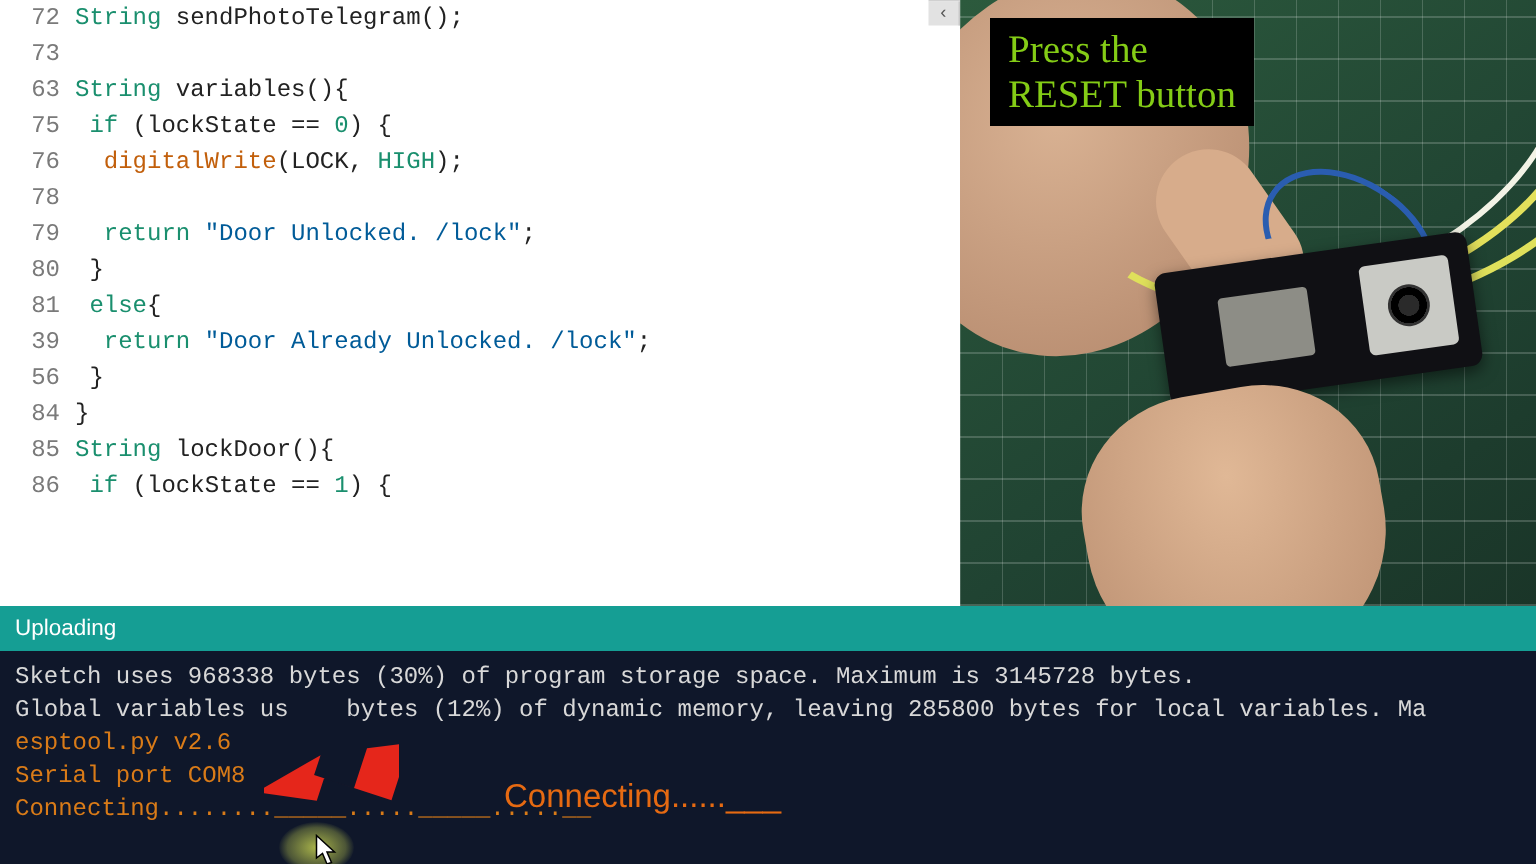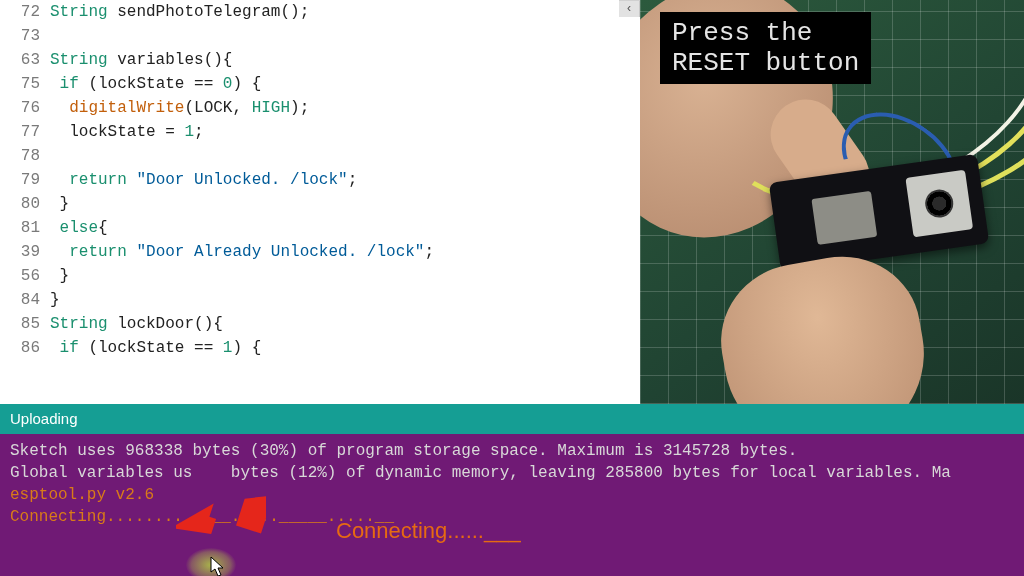--- a/index.html
+++ b/index.html
@@ -31,45 +31,44 @@
   .wire.bl{top:120px;right:60px;width:120px;height:80px;border:4px solid #2a5db0;border-right-color:transparent;border-bottom-color:transparent;transform:rotate(35deg)}
   .board{position:absolute;right:40px;top:168px;width:210px;height:90px;background:#101014;border-radius:8px;transform:rotate(-8deg);box-shadow:0 4px 10px rgba(0,0,0,.5)}
   .board .cam{position:absolute;right:14px;top:14px;width:60px;height:60px;background:#c9cac5;border-radius:4px}
   .board .cam::after{content:"";position:absolute;left:16px;top:16px;width:28px;height:28px;border-radius:50%;background:radial-gradient(circle,#2a2a2a 35%,#000 36%,#000 60%,#333 61%)}
   .board .chip{position:absolute;left:40px;top:22px;width:60px;height:46px;background:#8d8d86;border-radius:3px}
   .hand{position:absolute;background:#cfa587;border-radius:50%}
   .hand.h1{width:230px;height:260px;left:-40px;top:-20px;transform:rotate(25deg);background:radial-gradient(ellipse at 40% 40%,#d9b293,#b2866a)}
   .hand.h2{width:200px;height:190px;right:100px;top:260px;background:radial-gradient(ellipse at 50% 30%,#e0b896,#bb8f71);transform:rotate(-10deg);border-radius:40% 40% 50% 50%}
   .thumb{position:absolute;left:120px;top:120px;width:120px;height:70px;background:#d7ac8b;border-radius:60px;transform:rotate(55deg)}
   .caption{position:absolute;left:20px;top:12px;background:#000;padding:6px 12px;z-index:5}
-  .caption span{color:#e5e5e5;font-family:Liberation Mono, monospace;font-size:26px;line-height:30px;display:block}
+  .caption span{color:#84cc16;font-family:Liberation Serif, serif;font-size:26px;line-height:30px;display:block}
   
   .status{height:30px;background:#159e94;color:#fff;font-family:Arial,sans-serif;font-size:15px;padding:6px 10px 0;box-sizing:border-box}
   
-  .console{height:142px;background:#701a75;color:#d8d8d8;font-size:16px;line-height:22px;padding:6px 10px;box-sizing:border-box;font-family:"Consolas","Courier New",monospace;position:relative;overflow:hidden}
+  .console{height:142px;background:#0f172a;color:#d8d8d8;font-size:16px;line-height:22px;padding:6px 10px;box-sizing:border-box;font-family:"Consolas","Courier New",monospace;position:relative;overflow:hidden}
   .console .orange{color:#d97b18}
   .big-label{position:absolute;left:336px;top:86px;color:#e66a12;font-family:Arial,sans-serif;font-size:22px;font-weight:400}
   .arrow{position:absolute;left:176px;top:46px;width:90px;height:70px;z-index:3}
   .arrow svg{width:100%;height:100%}
   .glow{position:absolute;left:186px;top:114px;width:50px;height:34px;border-radius:50%;background:radial-gradient(ellipse,#a9b44a 0%,rgba(169,180,74,.4) 55%,transparent 72%)}
   .cursor{position:absolute;left:210px;top:122px;width:16px;height:22px;z-index:4}
   .cursor svg{width:100%;height:100%}
 </style>
 </head>
 <body>
 
 <div class="top">
   <div class="editor">
     <div class="code-area" id="code-area">
         <div class="line"><div class="gutter">72</div><div class="code"><span class="kw">String</span><span> sendPhotoTelegram();</span></div></div>
         <div class="line"><div class="gutter">73</div><div class="code"></div></div>
         <div class="line"><div class="gutter">63</div><div class="code"><span class="kw">String</span><span> variables(){</span></div></div>
         <div class="line"><div class="gutter">75</div><div class="code"><span> </span><span class="kw">if</span><span> (lockState == </span><span class="num">0</span><span>) {</span></div></div>
         <div class="line"><div class="gutter">76</div><div class="code"><span>  </span><span class="fn">digitalWrite</span><span>(LOCK, </span><span class="num">HIGH</span><span>);</span></div></div>
-        <div class="line"><div class="gutter">77</div><div class="code"><span>  lockState = </span><span class="num">1</span><span>;</span></div></div>
         <div class="line"><div class="gutter">78</div></div>
         <div class="line"><div class="gutter">79</div><div class="code"><span>  </span><span class="kw">return</span><span> </span><span class="str">"Door Unlocked. /lock"</span><span>;</span></div></div>
         <div class="line"><div class="gutter">80</div><div class="code"><span> }</span></div></div>
         <div class="line"><div class="gutter">81</div><div class="code"><span> </span><span class="kw">else</span><span>{</span></div></div>
         <div class="line"><div class="gutter">39</div><div class="code"><span>  </span><span class="kw">return</span><span> </span><span class="str">"Door Already Unlocked. /lock"</span><span>;</span></div></div>
         <div class="line"><div class="gutter">56</div><div class="code"><span> }</span></div></div>
         <div class="line"><div class="gutter">84</div><div class="code"><span>}</span></div></div>
         <div class="line"><div class="gutter">85</div><div class="code"><span class="kw">String</span><span> lockDoor(){</span></div></div>
         <div class="line"><div class="gutter">86</div><div class="code"><span> </span><span class="kw">if</span><span> (lockState == </span><span class="num">1</span><span>) {</span></div></div>
       </div>
@@ -102,20 +101,21 @@
 <div class="status">
   <span>Uploading</span>
 </div>
 
 <div class="console">
   <div>Sketch uses 968338 bytes (30%) of program storage space. Maximum is 3145728 bytes.</div>
   <div>
     <span>Global variables us</span><span style="opacity:0"> 41</span><span> bytes (12%) of dynamic memory, leaving 285800 bytes for local variables. Ma</span>
   </div>
   <div class="orange">esptool.py v2.6</div>
+  <div class="orange">Serial port COM8</div>
   <div class="orange">Connecting........_____....._____.....__</div>
 
   <div class="arrow">
     <svg viewBox="0 0 100 80">
       <polygon points="100,0 100,46 46,46 46,64 0,72 38,30 38,46 70,46 70,14" fill="#e5261b" transform="rotate(18 50 40)"></polygon>
     </svg>
   </div>
   <div class="glow"></div>
   <div class="cursor">
     <svg viewBox="0 0 16 22">

